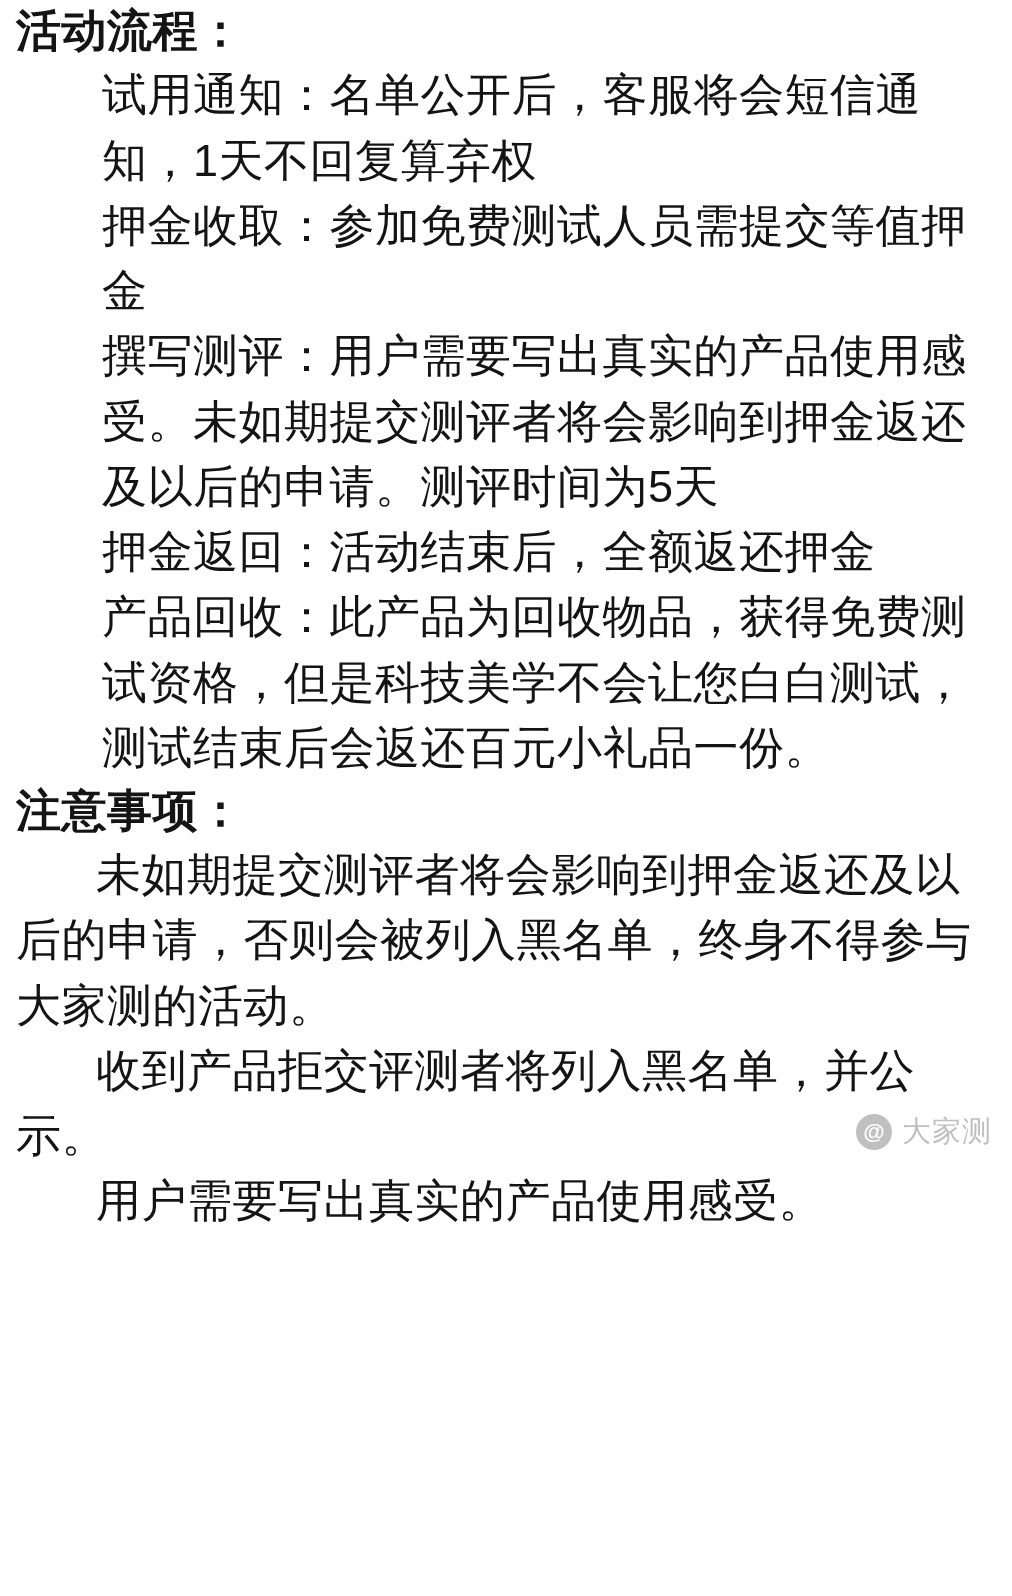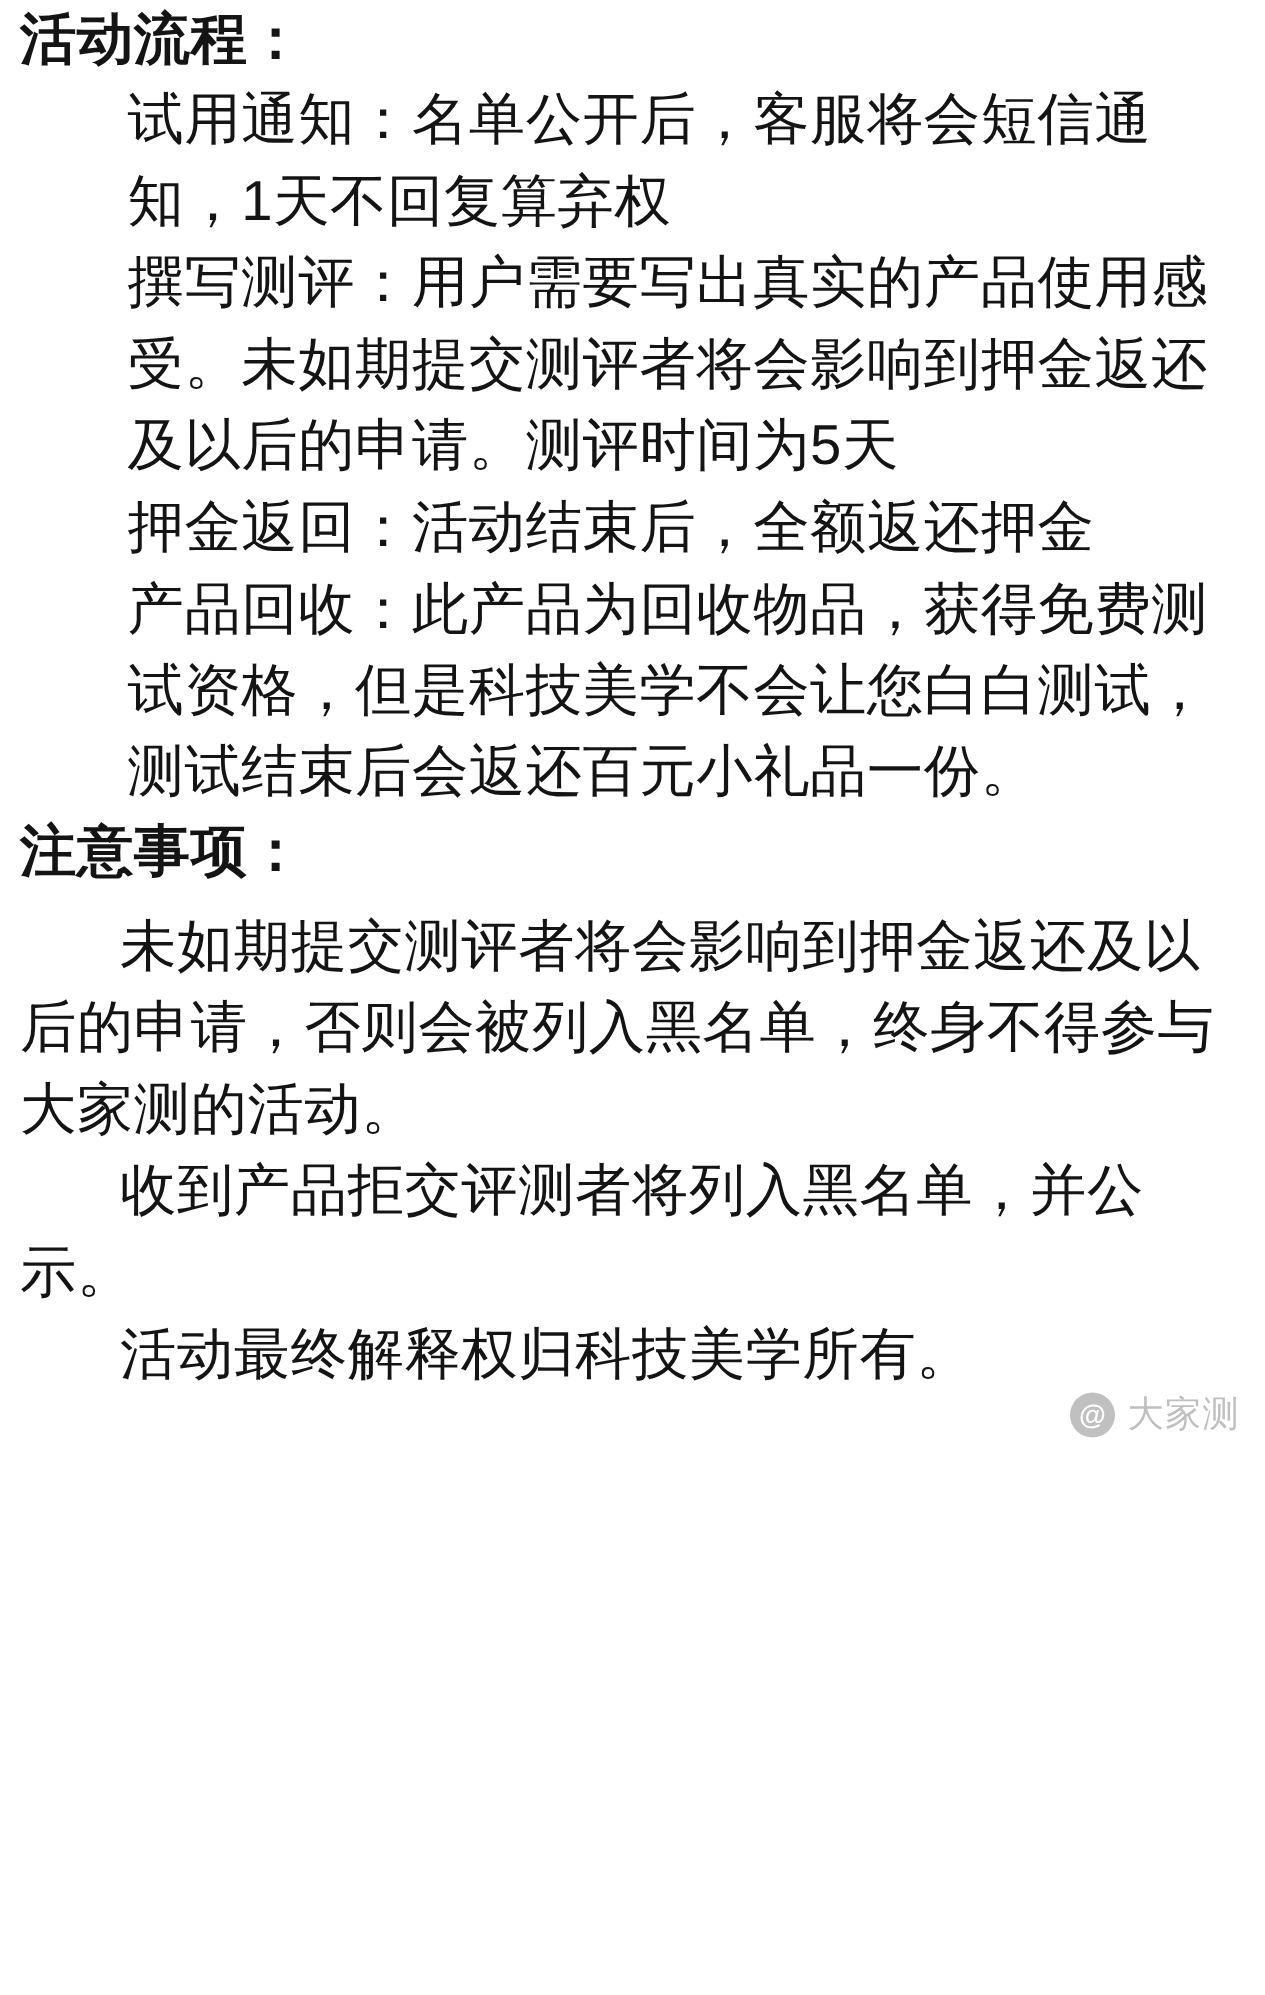--- a/index.html
+++ b/index.html
@@ -46,21 +46,21 @@
     text-indent: 0;
   }
   .flow-list .para.hang {
     margin-bottom: 0;
   }
   .notice-heading {
     font-size: 45px;
     line-height: 1.2;
     font-weight: 700;
     letter-spacing: 0.5px;
-    margin: 4px 0 16px 0;
+    margin: 4px 0 4px 0;
   }
   .notes .para {
     text-indent: 80px;
     padding-left: 0;
   }
   .watermark {
     position: absolute;
     right: 20px;
     bottom: 16px;
     display: flex;
@@ -87,30 +87,31 @@
   }
 </style>
 </head>
 <body>
 
 <div class="page">
 
   <div class="block flow-list">
     <div class="section-heading">活动流程：</div>
     <p class="para hang">试用通知：名单公开后，客服将会短信通知，1天不回复算弃权</p>
+    <p class="para hang">押金收取：参加免费测试人员需提交等值押金</p>
     <p class="para hang">撰写测评：用户需要写出真实的产品使用感受。未如期提交测评者将会影响到押金返还及以后的申请。测评时间为5天</p>
     <p class="para hang">押金返回：活动结束后，全额返还押金</p>
     <p class="para hang">产品回收：此产品为回收物品，获得免费测试资格，但是科技美学不会让您白白测试，测试结束后会返还百元小礼品一份。</p>
   </div>
 
   <div class="block notes">
     <div class="notice-heading">注意事项：</div>
     <p class="para">未如期提交测评者将会影响到押金返还及以后的申请，否则会被列入黑名单，终身不得参与大家测的活动。</p>
     <p class="para">收到产品拒交评测者将列入黑名单，并公示。</p>
-    <p class="para">活动最终解释权归科技美学所有。</p>
+    <p class="para">用户需要写出真实的产品使用感受。</p>
   </div>
 
   <div class="watermark">
     <span class="weibo-badge">@</span>
     <span class="watermark-text">大家测</span>
   </div>
 
 </div>
 
 </body></html>

